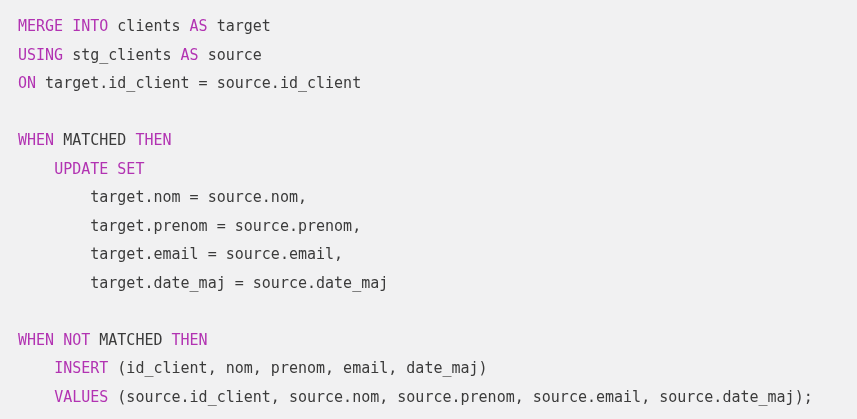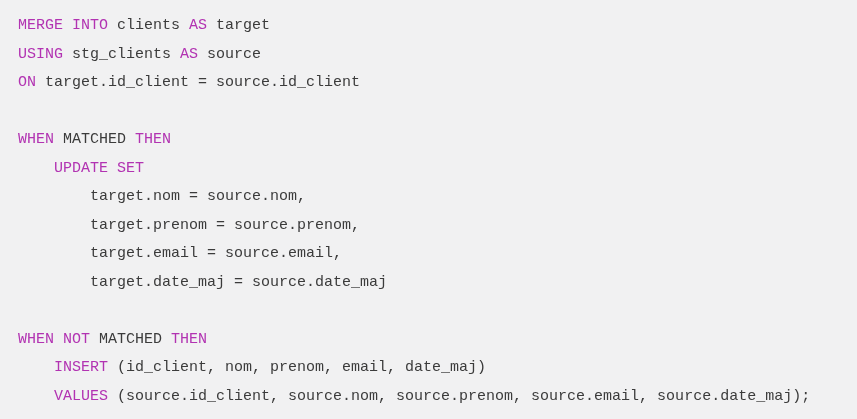--- a/index.html
+++ b/index.html
@@ -13,21 +13,20 @@
     font-family: "DejaVu Sans Mono", "Liberation Mono", monospace;
   }
   .code-block {
     box-sizing: border-box;
     width: 857px;
     height: 419px;
     padding: 12px 18px;
     font-size: 15px;
     line-height: 28.5px;
     white-space: pre;
-    font-family: Liberation Mono, monospace;
   }
   .code-line {
     height: 28.5px;
     white-space: pre;
   }
 </style>
 </head>
 <body>
 
 <div class="code-block" style="background: rgb(241, 241, 242); color: rgb(59, 59, 59);"><div class="code-line"><span></span><span style="color: rgb(178, 51, 178);">MERGE INTO</span><span style="color: rgb(59, 59, 59);"> clients </span><span style="color: rgb(178, 51, 178);">AS</span><span style="color: rgb(59, 59, 59);"> target</span></div><div class="code-line"><span></span><span style="color: rgb(178, 51, 178);">USING</span><span style="color: rgb(59, 59, 59);"> stg_clients </span><span style="color: rgb(178, 51, 178);">AS</span><span style="color: rgb(59, 59, 59);"> source</span></div><div class="code-line"><span></span><span style="color: rgb(178, 51, 178);">ON</span><span style="color: rgb(59, 59, 59);"> target.id_client = source.id_client</span></div><div class="code-line"><span></span>&nbsp;</div><div class="code-line"><span></span><span style="color: rgb(178, 51, 178);">WHEN</span><span style="color: rgb(59, 59, 59);"> MATCHED </span><span style="color: rgb(178, 51, 178);">THEN</span></div><div class="code-line"><span>    </span><span style="color: rgb(178, 51, 178);">UPDATE SET</span></div><div class="code-line"><span>        </span><span style="color: rgb(59, 59, 59);">target.nom = source.nom,</span></div><div class="code-line"><span>        </span><span style="color: rgb(59, 59, 59);">target.prenom = source.prenom,</span></div><div class="code-line"><span>        </span><span style="color: rgb(59, 59, 59);">target.email = source.email,</span></div><div class="code-line"><span>        </span><span style="color: rgb(59, 59, 59);">target.date_maj = source.date_maj</span></div><div class="code-line"><span></span>&nbsp;</div><div class="code-line"><span></span><span style="color: rgb(178, 51, 178);">WHEN NOT</span><span style="color: rgb(59, 59, 59);"> MATCHED </span><span style="color: rgb(178, 51, 178);">THEN</span></div><div class="code-line"><span>    </span><span style="color: rgb(178, 51, 178);">INSERT</span><span style="color: rgb(59, 59, 59);"> (id_client, nom, prenom, email, date_maj)</span></div><div class="code-line"><span>    </span><span style="color: rgb(178, 51, 178);">VALUES</span><span style="color: rgb(59, 59, 59);"> (source.id_client, source.nom, source.prenom, source.email, source.date_maj);</span></div></div>

